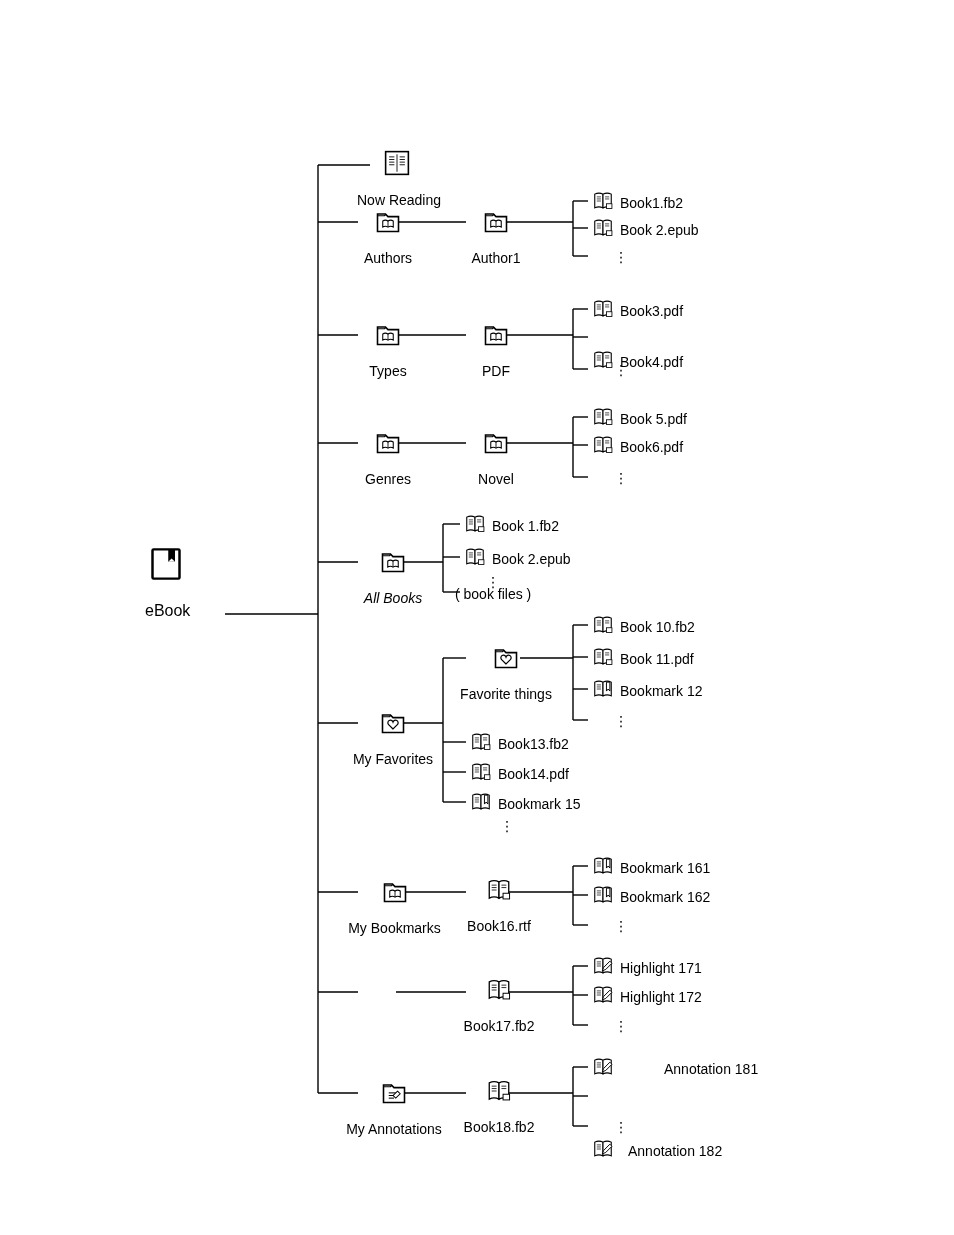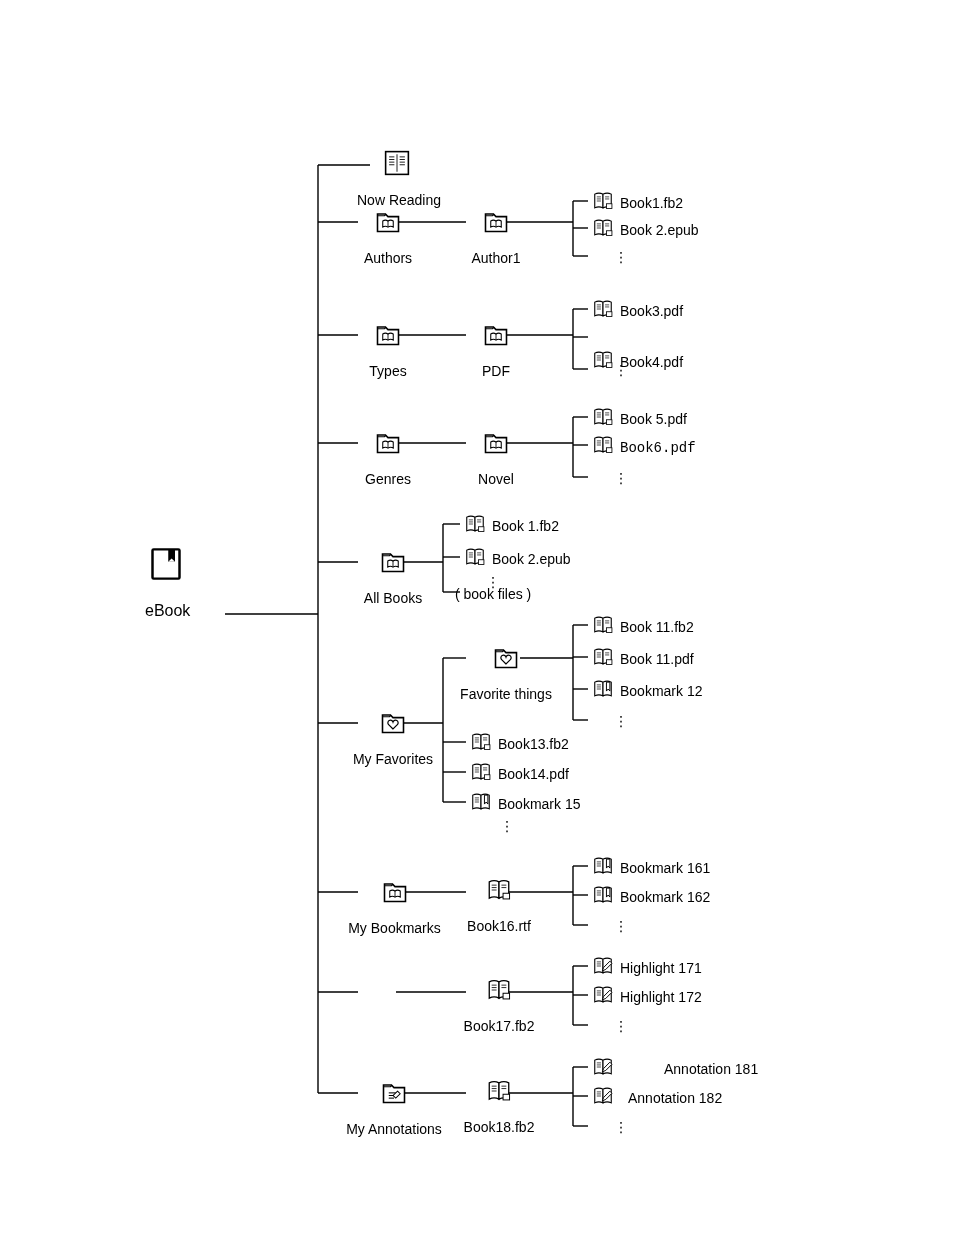--- a/index.html
+++ b/index.html
@@ -262,21 +262,21 @@
         </svg></span>
     <div class="label">Genres</div>
   </div>
   <div class="node" style="left:466px; top:428px; width:60px;">
     <span class="icon-wrap"><svg width="30" height="28">
           <use href="#i-folder-book"></use>
         </svg></span>
     <div class="label">Novel</div>
   </div>
 
-  <div class="node" style="left:358px; top:547px; width:70px;">
+  <div class="node" style="left:358px; top:547px; width:70px;font-style:italic;">
     <span class="icon-wrap"><svg width="30" height="28">
           <use href="#i-folder-book"></use>
         </svg></span>
     <div class="label">All Books</div>
   </div>
 
   <div class="node" style="left:348px; top:708px; width:90px;">
     <span class="icon-wrap"><svg width="30" height="28">
           <use href="#i-folder-heart"></use>
         </svg></span>
@@ -349,21 +349,21 @@
     <span class="label">Book4.pdf</span>
   </div>
   <div class="vdots" style="left:614px; top:362px;">⋮</div>
 
   <div class="leaf" style="left:590px; top:406px;">
     <span class="icon-wrap"><svg width="26" height="22">
           <use href="#i-bookfile"></use>
         </svg></span>
     <span class="label">Book 5.pdf</span>
   </div>
-  <div class="leaf" style="left:590px; top:434px;font-family:Liberation Mono, monospace;">
+  <div class="leaf" style="left:590px; top:434px;">
     <span class="icon-wrap"><svg width="26" height="22">
           <use href="#i-bookfile"></use>
         </svg></span>
     <span class="label">Book6.pdf</span>
   </div>
   <div class="vdots" style="left:614px; top:470px;">⋮</div>
 
   <div class="leaf" style="left:462px; top:513px;">
     <span class="icon-wrap"><svg width="26" height="22">
           <use href="#i-bookfile"></use>
@@ -376,21 +376,21 @@
         </svg></span>
     <span class="label">Book 2.epub</span>
   </div>
   <div class="vdots" style="left:486px; top:574px;">⋮</div>
   <div class="label" style="position:absolute; left:455px; top:586px; font-size:14px;">( book files )</div>
 
   <div class="leaf" style="left:590px; top:614px;">
     <span class="icon-wrap"><svg width="26" height="22">
           <use href="#i-bookfile"></use>
         </svg></span>
-    <span class="label">Book 11.fb2</span>
+    <span class="label">Book 10.fb2</span>
   </div>
   <div class="leaf" style="left:590px; top:646px;">
     <span class="icon-wrap"><svg width="26" height="22">
           <use href="#i-bookfile"></use>
         </svg></span>
     <span class="label">Book 11.pdf</span>
   </div>
   <div class="leaf" style="left:590px; top:678px;">
     <span class="icon-wrap"><svg width="26" height="22">
           <use href="#i-bookmark"></use>
@@ -446,21 +446,21 @@
     <span class="label">Highlight 172</span>
   </div>
   <div class="vdots" style="left:614px; top:1018px;">⋮</div>
 
   <div class="leaf" style="left:590px; top:1056px;gap:48px;">
     <span class="icon-wrap"><svg width="26" height="22">
           <use href="#i-annot"></use>
         </svg></span>
     <span class="label">Annotation 181</span>
   </div>
-  <div class="leaf" style="left:590px; top:1085px;gap:12px;">
+  <div class="leaf" style="left:590px; top:1138px;gap:12px;">
     <span class="icon-wrap"><svg width="26" height="22">
           <use href="#i-annot"></use>
         </svg></span>
     <span class="label">Annotation 182</span>
   </div>
   <div class="vdots" style="left:614px; top:1119px;">⋮</div>
 
 </div>
 
 </body></html>

